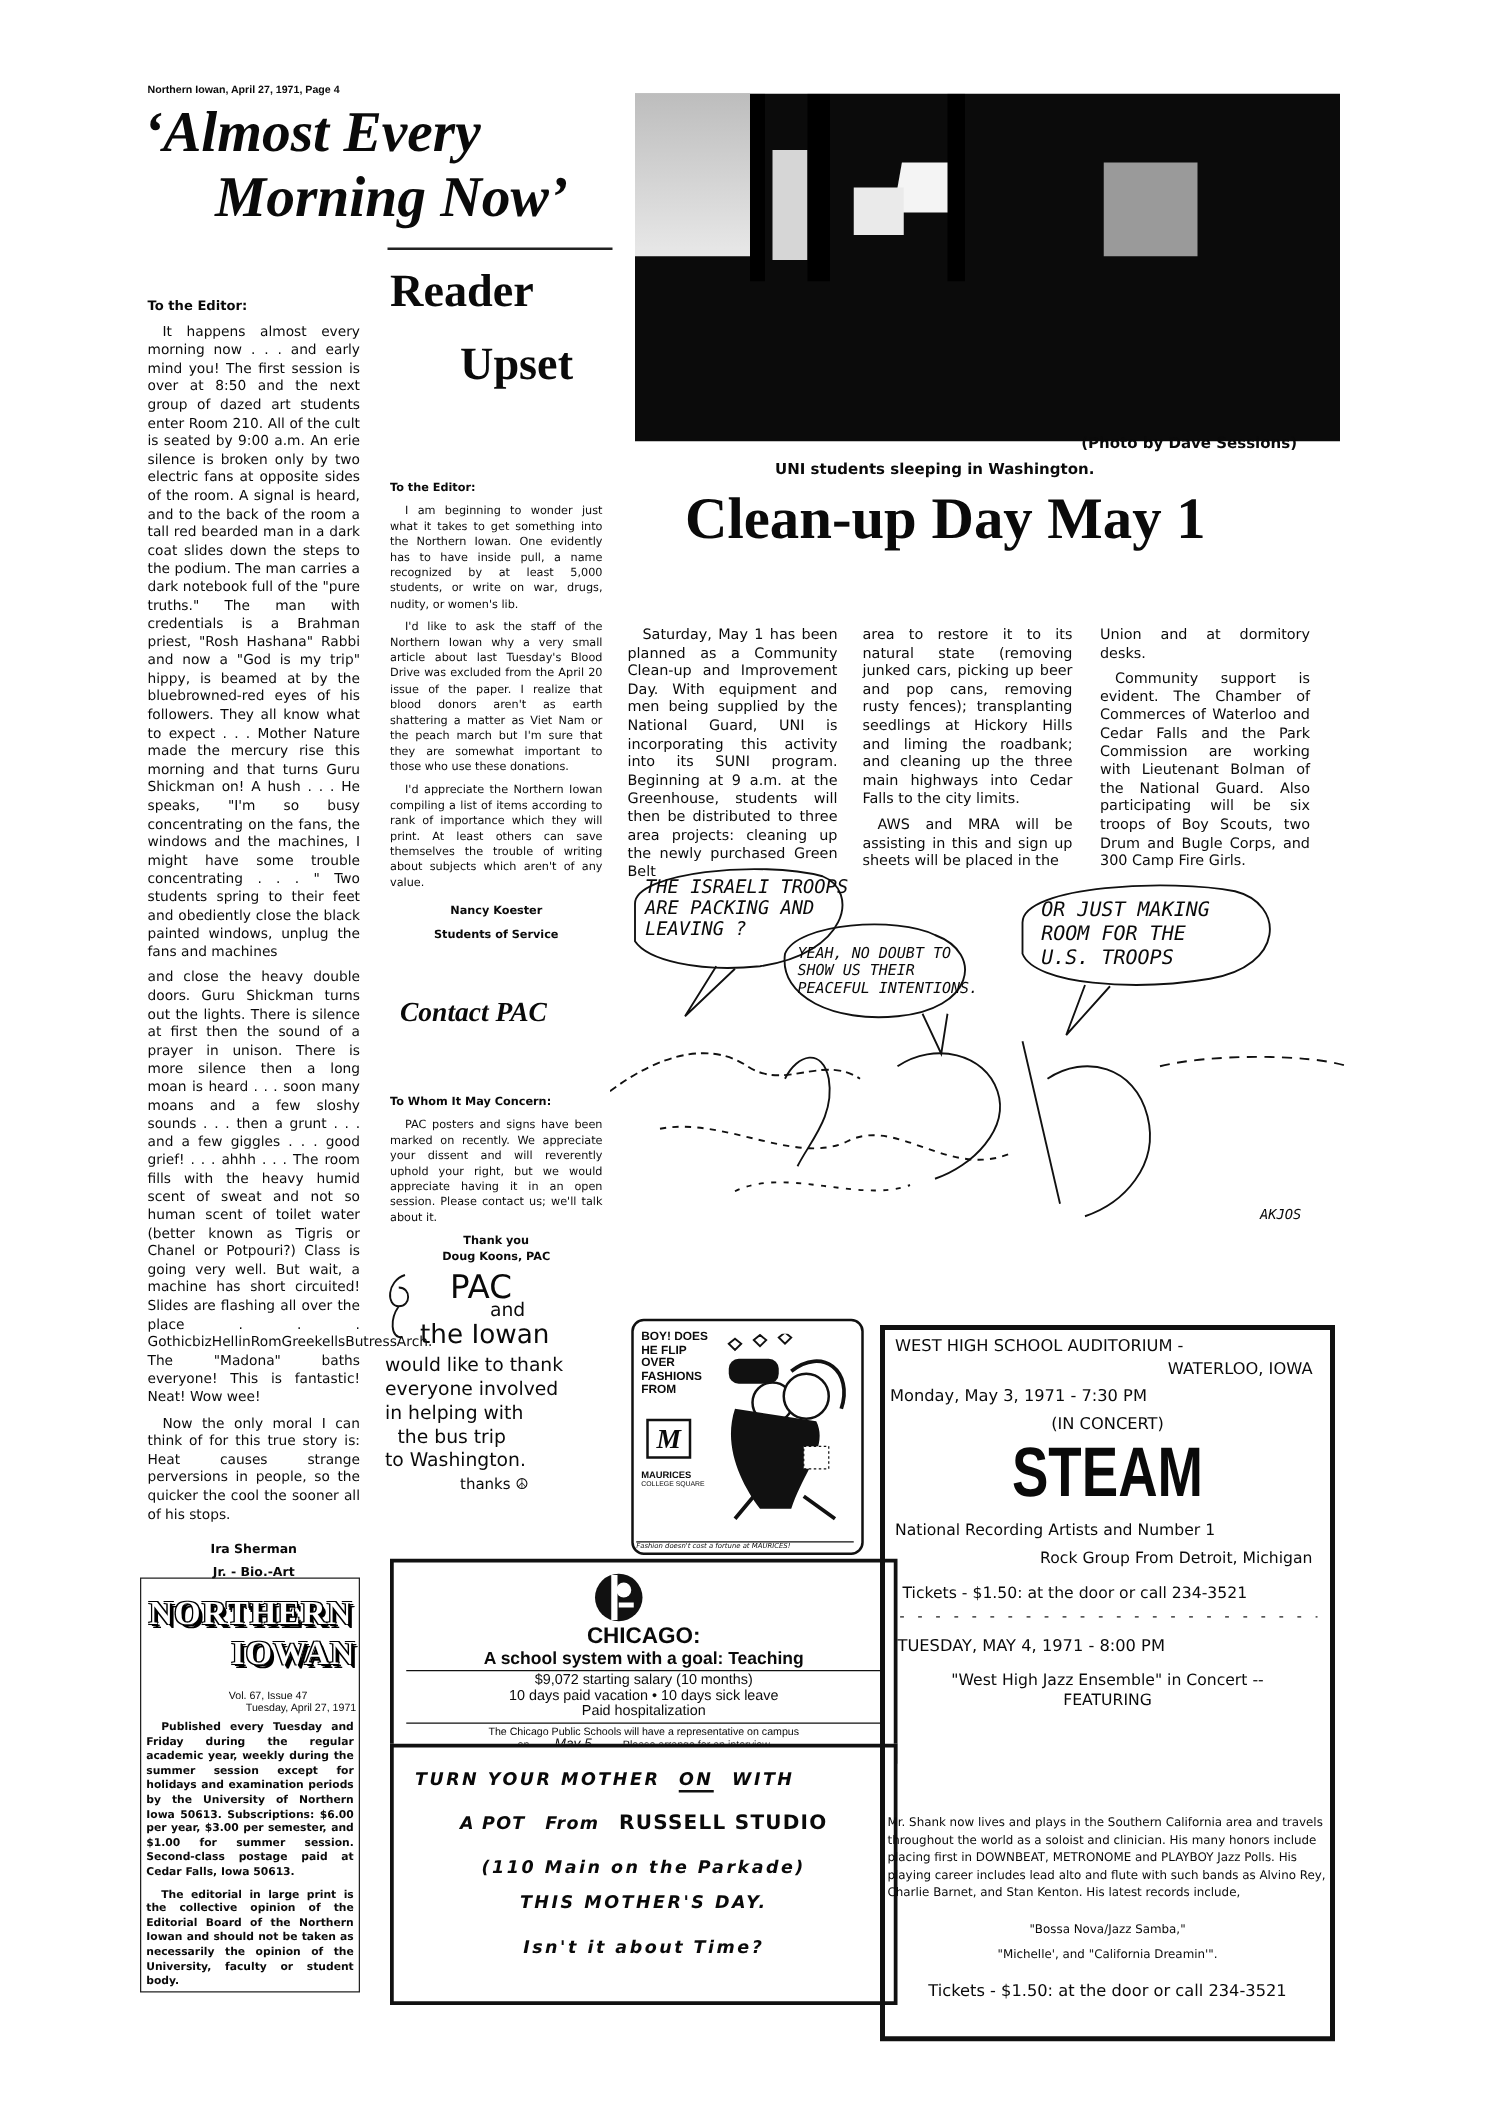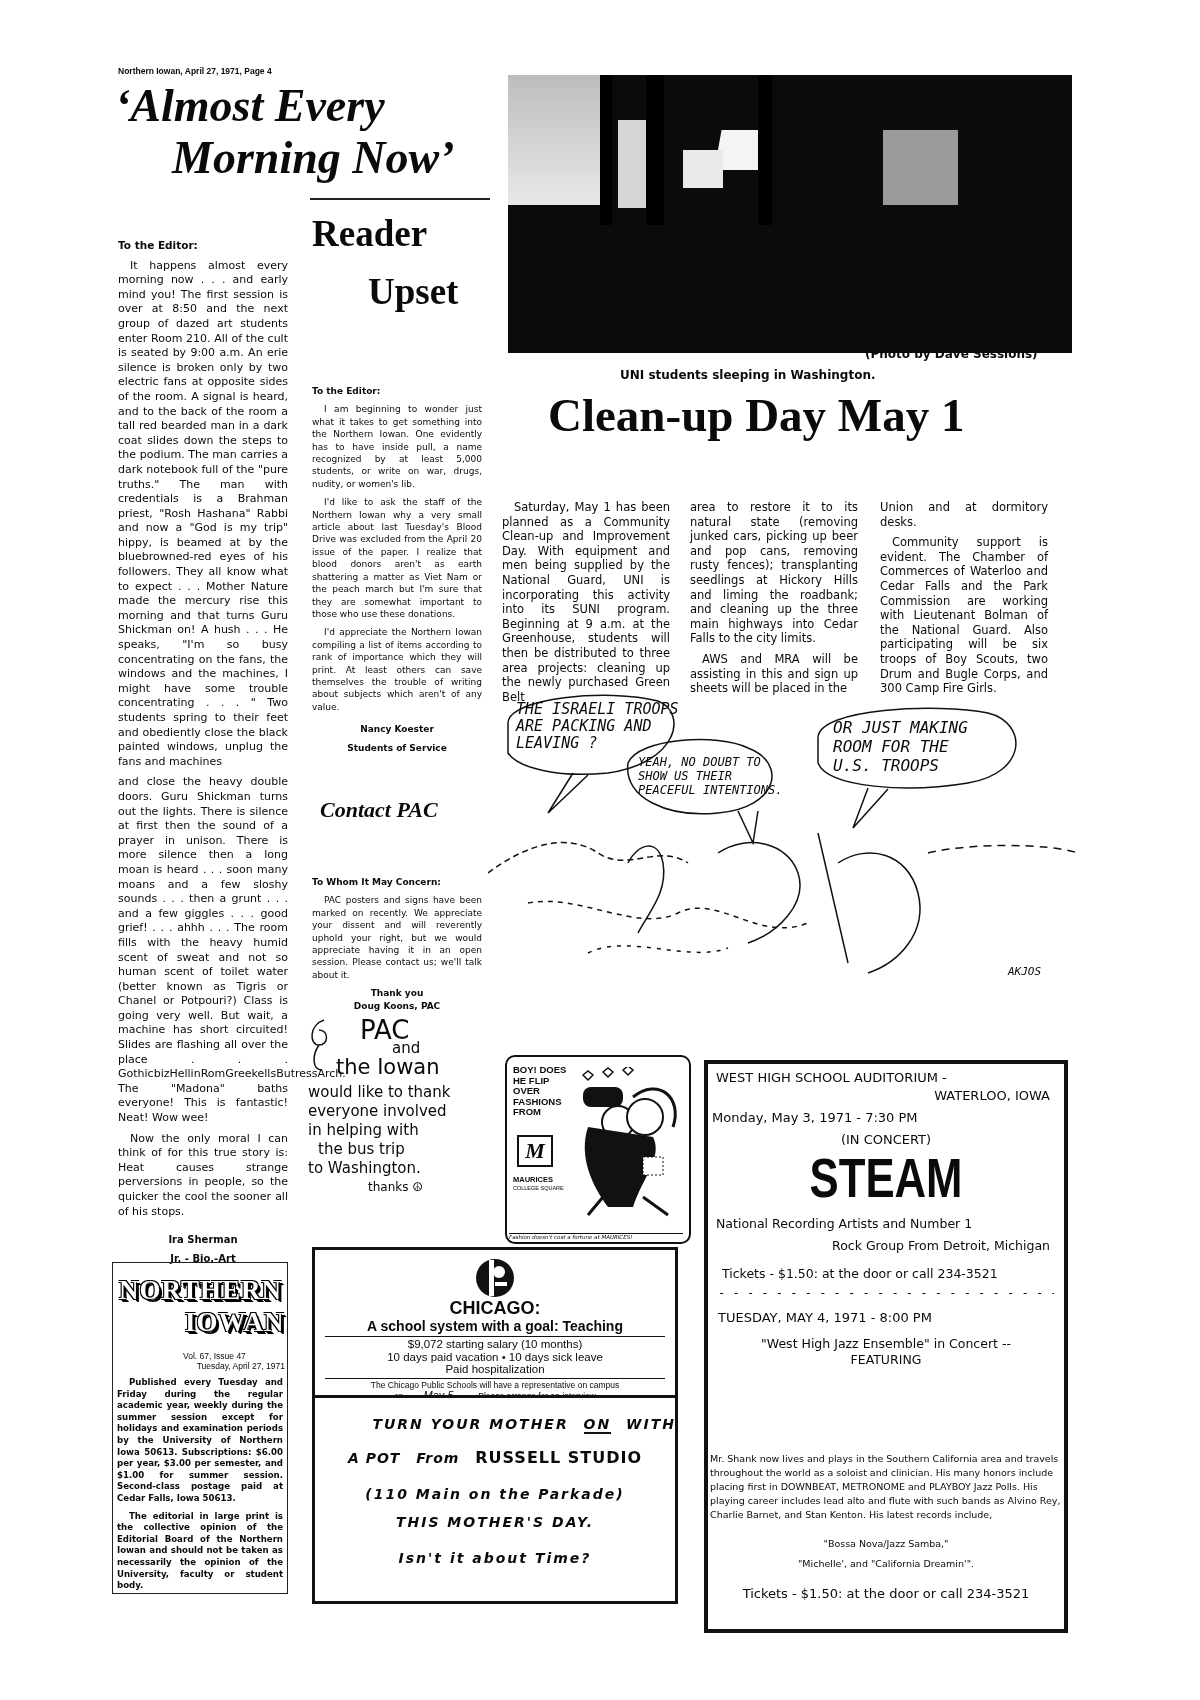--- a/index.html
+++ b/index.html
@@ -21,21 +21,21 @@
   .photo .sky2 { position:absolute; left:110px; top:45px; width:28px; height:88px; background:#d6d6d6; }
   .photo .patch1 { position:absolute; left:210px; top:55px; width:50px; height:40px; background:#f4f4f4; transform:skewX(-10deg); }
   .photo .patch2 { position:absolute; left:375px; top:55px; width:75px; height:75px; background:#9a9a9a; }
   .photo .patch3 { position:absolute; left:175px; top:75px; width:40px; height:38px; background:#eaeaea; }
   .photo .trunk { position:absolute; top:0; width:12px; height:150px; background:#000; }
   .caption-credit { left:865px; top:347px; font-size:12px; font-weight:bold; }
   .caption { left:620px; top:368px; font-size:12px; font-weight:bold; }
   .cleanup-head { left:548px; top:388px; font-size:47px; }
   .cartoon { left:488px; top:693px; width:590px; height:295px; }
   .bubble-text { font-family:"DejaVu Sans Mono", monospace; font-style:italic; font-size:15px; line-height:17px; }
-  .box { border:3px solid #111; background:#fff; }
+  .box { border:3px solid #111; background:#fff;padding-left:40px; }
   .ni-box { left:112px; top:1262px; width:174px; height:330px; border:1px solid #222; }
   .masthead { font-family:"Liberation Serif", serif; font-weight:bold; font-size:27px; color:#fff; text-shadow: 2px 2px 0 #000, -1px -1px 0 #000, 1px -1px 0 #000, -1px 1px 0 #000, 3px 3px 0 #000; letter-spacing:1px; }
   .chi-box { left:312px; top:1247px; width:360px; height:143px; }
   .mom-box { left:312px; top:1395px; width:360px; height:203px; }
   .concert-box { left:704px; top:1060px; width:356px; height:565px; border:4px solid #111; }
   .condensed { font-family:"Liberation Sans", sans-serif; font-weight:bold; transform:scaleX(0.78); transform-origin:center; display:inline-block; }
   .handwrite { font-family:"DejaVu Sans", sans-serif; font-weight:normal; }
 </style>
 </head>
 <body>
@@ -205,21 +205,21 @@
     <div>Paid hospitalization</div>
   </div>
   <div style="position:absolute; left:4px; right:4px; top:130px; text-align:center; font-family:'Liberation Sans', sans-serif; font-size:8.5px; line-height:10px;">
     <div>The Chicago Public Schools will have a representative on campus</div>
   <div><span>on</span><span style="display: inline-block; min-width: 70px; border-bottom: 1px solid rgb(17, 17, 17); font-style: italic; font-size: 11px;">May 5</span><span>. Please arrange for an interview</span></div>
       <div>with the Placement Office.</div>
     </div>
 </div>
 
 <div class="abs box mom-box">
-  <div style="position:absolute; left:1px; width:100%; top:18px; text-align:right; font-family:'DejaVu Sans', sans-serif; font-style:italic; font-weight:bold; font-size:14px; letter-spacing:2px;">
+  <div style="position:absolute; left:17px; width:100%; top:18px; text-align:left; font-family:'DejaVu Sans', sans-serif; font-style:italic; font-weight:bold; font-size:14px; letter-spacing:2px;">
     <span>TURN YOUR MOTHER</span>
     <span style="border-bottom:2px solid #111; margin:0 8px;">ON</span>
     <span>WITH</span>
   </div>
   <div style="position:absolute; left:0; width:100%; top:50px; text-align:center; font-family:'DejaVu Sans', sans-serif; font-weight:bold; font-size:14px; letter-spacing:1px;">
     <span style="font-style:italic;">A POT</span>
     <span style="font-style:italic; margin:0 10px;">From</span>
     <span style="font-size:16px;">RUSSELL STUDIO</span>
   </div>
   <div style="position:absolute; left:0; width:100%; top:88px; text-align:center; font-family:'DejaVu Sans', sans-serif; font-style:italic; font-weight:bold; font-size:14px; letter-spacing:2px;">(110 Main on the Parkade)</div>

